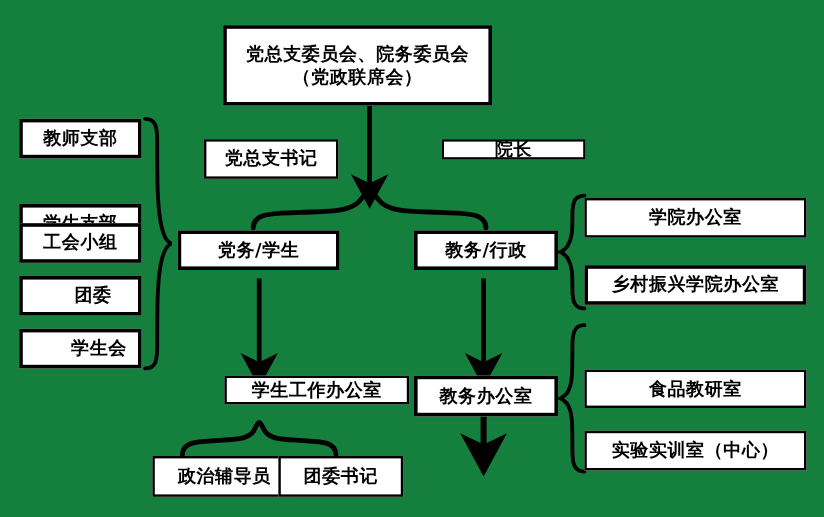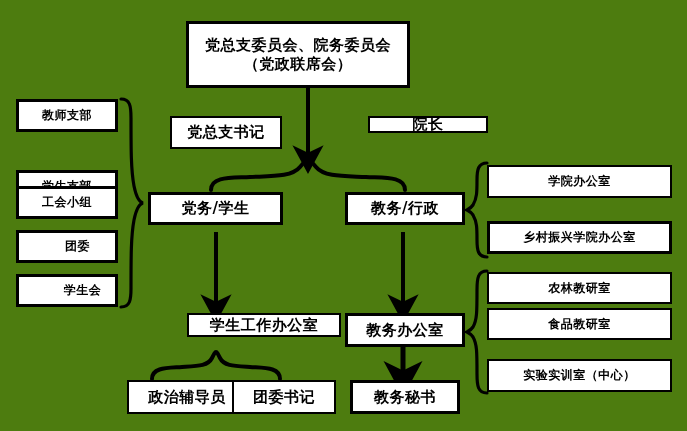--- a/index.html
+++ b/index.html
@@ -4,42 +4,42 @@
 <style>
   html, body {
     margin: 0;
     padding: 0;
     background: #ffffff;
   }
   #chart-root {
     position: relative;
     width: 687px;
     height: 431px;
-    background: #4d7c0f;
+    background: #15803d;
     font-family: "DejaVu Sans", "Liberation Sans", sans-serif;
     overflow: hidden;
   }
   .node {
     position: absolute;
     box-sizing: border-box;
     border: 2px solid #000000;
     background: #ffffff;
     display: flex;
     align-items: center;
     justify-content: center;
     text-align: center;
     color: #000000;
     font-weight: 700;
     line-height: 1.25;
     letter-spacing: 0.5px;
     white-space: pre-line;
   }
   .node.thick { border-width: 3px; }
   .f15 { font-size: 15px; }
-  .f14 { font-size: 12px; }
+  .f14 { font-size: 15px; }
   svg.overlay {
     position: absolute;
     left: 0;
     top: 0;
     width: 687px;
     height: 431px;
     pointer-events: none;
   }
 </style>
 </head>
@@ -94,24 +94,22 @@
   <div class="node thick f14" style="left:16px; top:186px; width:102px; height:33px;">工会小组</div>
   <div class="node thick f14" style="left:16px; top:230px; width:102px; height:33px;padding-left:21px;">团委</div>
   <div class="node thick f14" style="left:16px; top:274px; width:102px; height:33px;padding-left:31px;">学生会</div>
 
   <div class="node thick f15" style="left:148px; top:192px; width:135px; height:33px;">党务/学生</div>
   <div class="node thick f15" style="left:345px; top:192px; width:120px; height:33px;">教务/行政</div>
 
   <div class="node f14" style="left:487px; top:165px; width:185px; height:33px;">学院办公室</div>
   <div class="node thick f14" style="left:487px; top:221px; width:185px; height:33px;">乡村振兴学院办公室</div>
 
-  <div class="node f14" style="left:487px; top:272px; width:185px; height:32px;">农林教研室</div>
   <div class="node f14" style="left:487px; top:308px; width:185px; height:32px;">食品教研室</div>
   <div class="node f14" style="left:487px; top:359px; width:185px; height:33px;">实验实训室（中心）</div>
 
   <div class="node f15" style="left:139px; top:313px; width:154px; height:24px;margin-left:48px;">学生工作办公室</div>
   <div class="node thick f15" style="left:345px; top:313px; width:120px; height:34px;">教务办公室</div>
 
   <div class="node f15" style="left:103px; top:380px; width:120px; height:34px;margin-left:24px;">政治辅导员</div>
   <div class="node f15" style="left:232px; top:380px; width:104px; height:34px;">团委书记</div>
-  <div class="node thick f15" style="left:350px; top:380px; width:110px; height:34px;">教务秘书</div>
 
 </div>
 
 </body></html>

